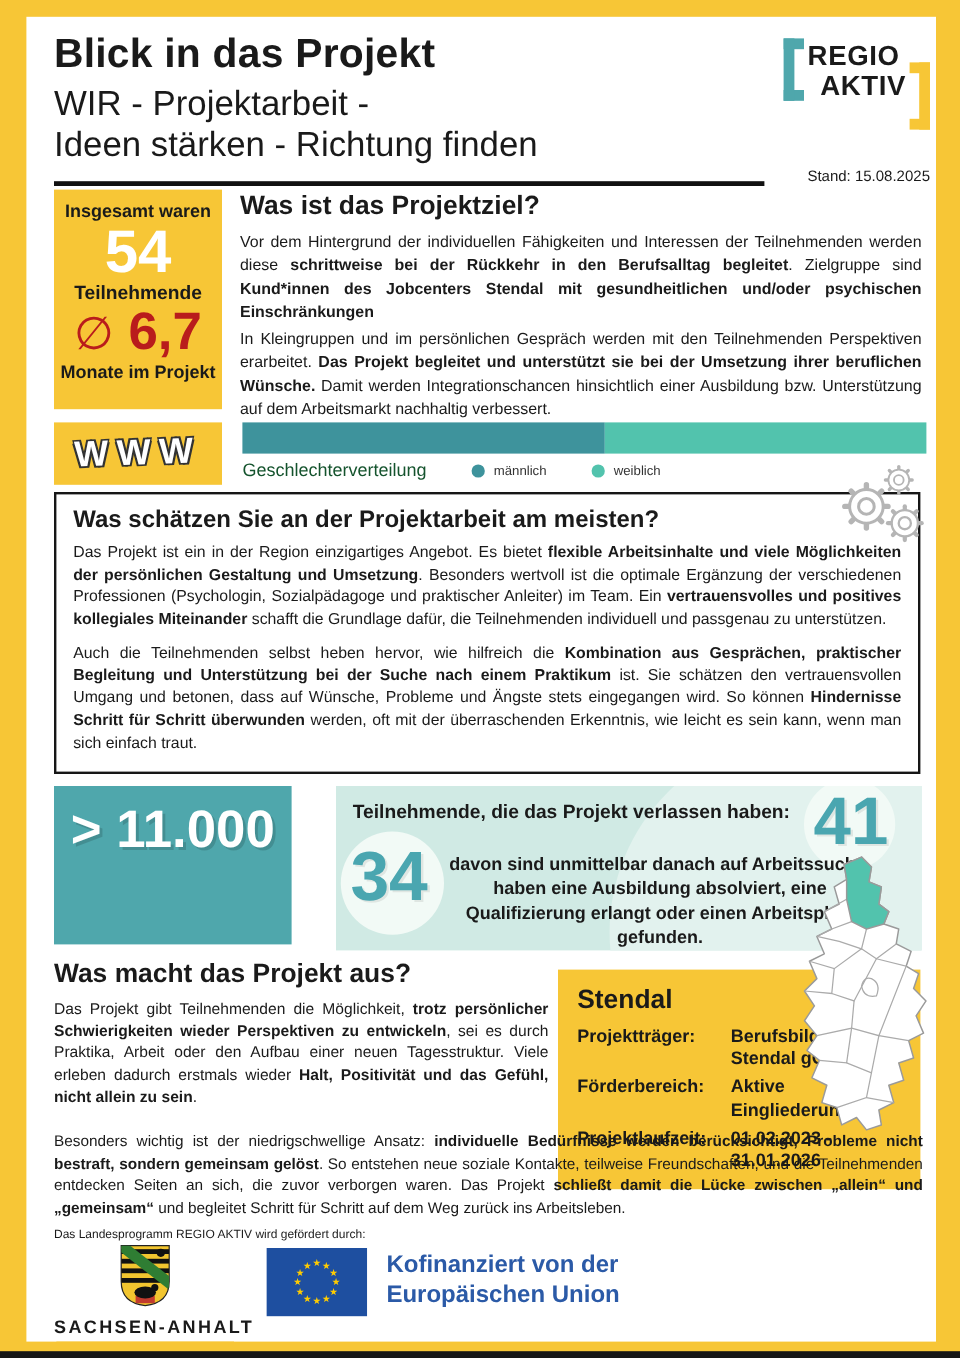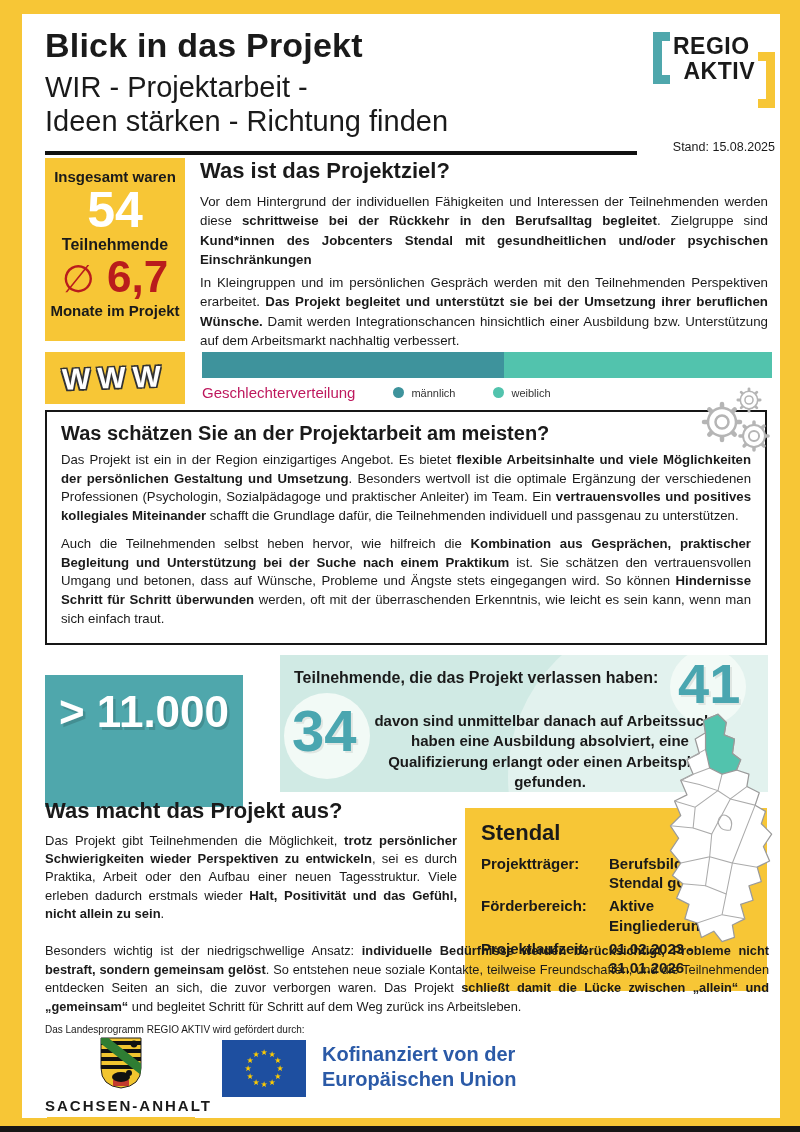--- a/index.html
+++ b/index.html
@@ -43,35 +43,35 @@
   .body-p{font-size:13.3px;line-height:1.45;text-align:justify;margin-top:4px;}
   .body-p b{font-weight:700;}
 
   
   .www-box{left:45px;top:352px;width:140px;height:52px;background:var(--yellow);display:flex;align-items:center;justify-content:center;}
   .www-box span{font-size:30px;font-weight:800;letter-spacing:7px;color:#fff;text-shadow:-1.5px -1.5px 0 #333,1.5px -1.5px 0 #333,-1.5px 1.5px 0 #333,1.5px 1.5px 0 #333;transform:rotate(-2deg);}
   .gender-bar{left:202px;top:352px;width:570px;height:26px;display:flex;}
   .gender-bar .m{background:var(--teal-dark);height:100%;}
   .gender-bar .w{background:var(--teal-light);height:100%;flex:1;}
   .gender-row{left:202px;top:384px;width:570px;display:flex;align-items:center;gap:26px;}
-  .gender-row .cap{font-size:15px;color:#be185d;}
+  .gender-row .cap{font-size:15px;color:#14532d;}
   .legend{display:flex;align-items:center;gap:7px;font-size:11px;color:#333;padding-left:12px;}
   .dot{width:11px;height:11px;border-radius:50%;display:inline-block;}
   .dot.m{background:var(--teal-dark);}
   .dot.w{background:var(--teal-light);}
 
   
   .quote-box{left:45px;top:410px;width:722px;border:2px solid #161616;background:#fff;padding:10px 14px 14px 14px;}
   .quote-box .h2{font-size:20px;margin-bottom:6px;}
   .quote-box .body-p{font-size:13.2px;line-height:1.42;}
   .quote-box .body-p + .body-p{margin-top:9px;}
   .gears{left:694px;top:384px;width:86px;height:76px;z-index:6;}
 
   
-  .teal-box{left:45px;top:655px;width:198px;height:132px;background:var(--teal);color:#fff;text-align:center;padding-top:12px;margin-top:20px;}
+  .teal-box{left:45px;top:655px;width:198px;height:132px;background:var(--teal);color:#fff;text-align:center;padding-top:12px;}
   .teal-box .big{font-size:44px;font-weight:800;text-shadow:2.5px 2.5px 0 rgba(0,0,0,.15);}
   .teal-box .lbl{font-size:15px;font-weight:700;line-height:1.3;margin-top:6px;}
 
   
   .mint-box{left:280px;top:655px;width:488px;height:137px;background:var(--mint);overflow:hidden;}
   .mint-box .circle{position:absolute;right:-70px;bottom:-150px;width:330px;height:330px;border-radius:50%;background:var(--mint-light);}
   .mint-box .intro{position:absolute;left:14px;top:14px;width:400px;font-size:16px;font-weight:700;}
   .badge{position:absolute;border-radius:50%;background:#F2FAF6;}
   .badge.b41{left:390px;top:-6px;width:76px;height:76px;}
   .badge.b34{left:4px;top:38px;width:86px;height:86px;}

